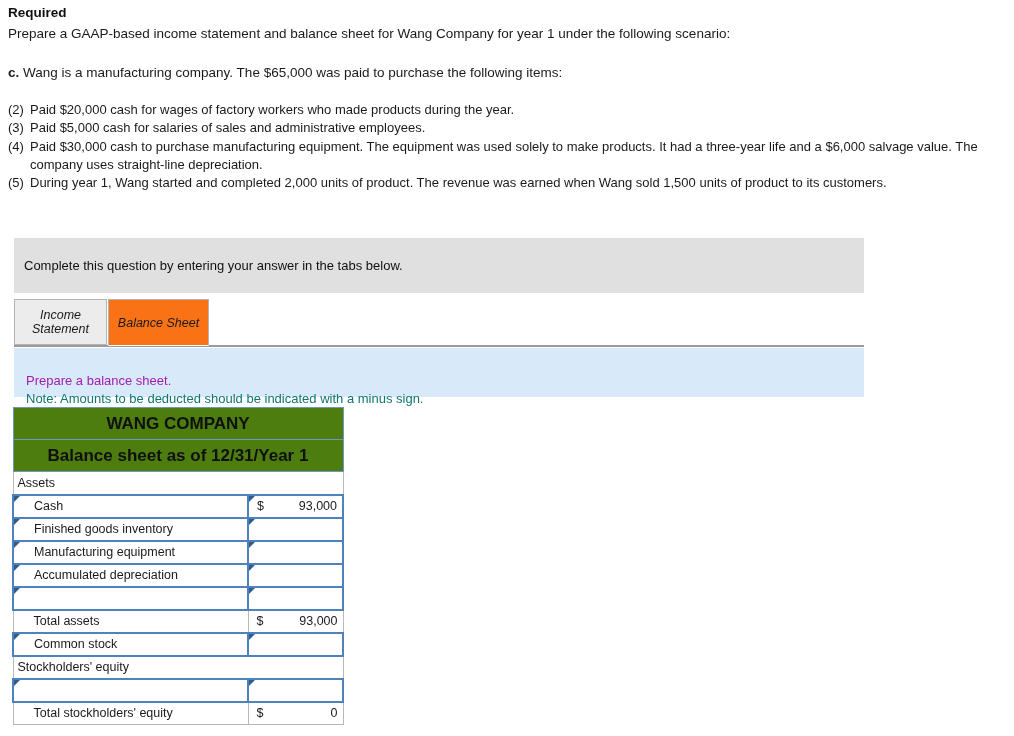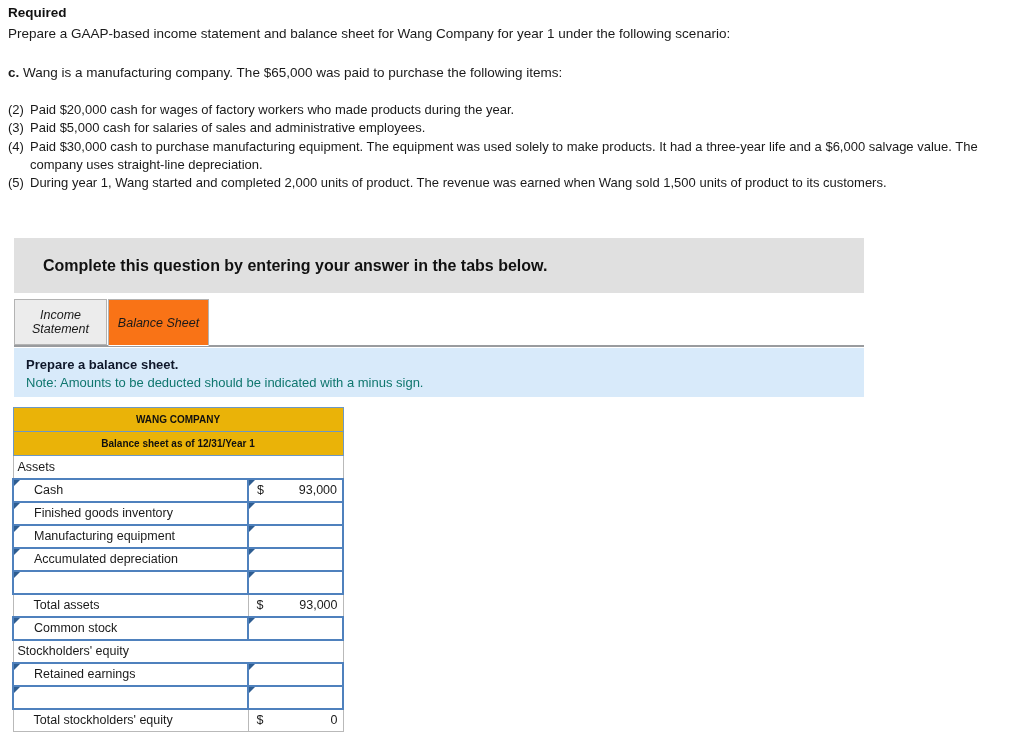--- a/index.html
+++ b/index.html
@@ -59,24 +59,24 @@
     position: absolute;
     left: 14px;
     top: 238px;
     width: 850px;
     height: 55px;
     background: #e0e0e0;
     display: flex;
     align-items: center;
   }
   .gray-banner-text {
-    font-size: 16px;
-    font-weight: bold;
+    font-size: 13px;
+    font-weight: normal;
     color: #111;
-    padding-left: 29px;
+    padding-left: 10px;
   }
 
   
   .tabs {
     position: absolute;
     left: 14px;
     top: 299px;
     width: 850px;
     height: 48px;
   }
@@ -126,23 +126,24 @@
     left: 14px;
     top: 348px;
     width: 850px;
     height: 49px;
     background: #d8eafa;
     box-sizing: border-box;
     padding: 8px 0 0 12px;
   }
   .note-line1 {
     font-size: 13px;
-    font-weight: bold;
-    color: #0f172a;
+    font-weight: normal;
+    color: #a21caf;
     line-height: 18px;
+    margin-top: 16px;
   }
   .note-line2 {
     font-size: 13px;
     color: #0f766e;
     line-height: 18px;
   }
 
   
   .bs-table {
     position: absolute;
@@ -158,27 +159,27 @@
     padding: 0;
     height: 23px;
     vertical-align: middle;
     box-sizing: border-box;
   }
   .col-label { width: 235px; }
   .col-val   { width: 95px; }
 
   
   .hdr td {
-    background: #eab308;
+    background: #4d7c0f;
     border: 1px solid #6d98c4;
     text-align: center;
     font-weight: bold;
-    font-size: 10px;
+    font-size: 17px;
     color: #101010;
-    height: 24px;
+    height: 32px;
   }
 
   
   .plain-label {
     border: 1px solid #b9b9b9;
     border-right: none;
     padding-left: 4px !important;
   }
   .plain-blank {
     border: 1px solid #b9b9b9;
@@ -327,24 +328,20 @@
     <tr>
       <td class="inp">Common stock</td>
       <td class="inp-val"></td>
     </tr>
 
     <tr>
       <td class="plain-label section-head">Stockholders' equity</td>
       <td class="plain-blank"></td>
     </tr>
 
-    <tr>
-      <td class="inp">Retained earnings</td>
-      <td class="inp-val"></td>
-    </tr>
 
     <tr>
       <td class="inp"></td>
       <td class="inp-val"></td>
     </tr>
 
     <tr>
       <td class="total-label">Total stockholders' equity</td>
       <td class="total-val">
         <span class="money-sign">$</span>

